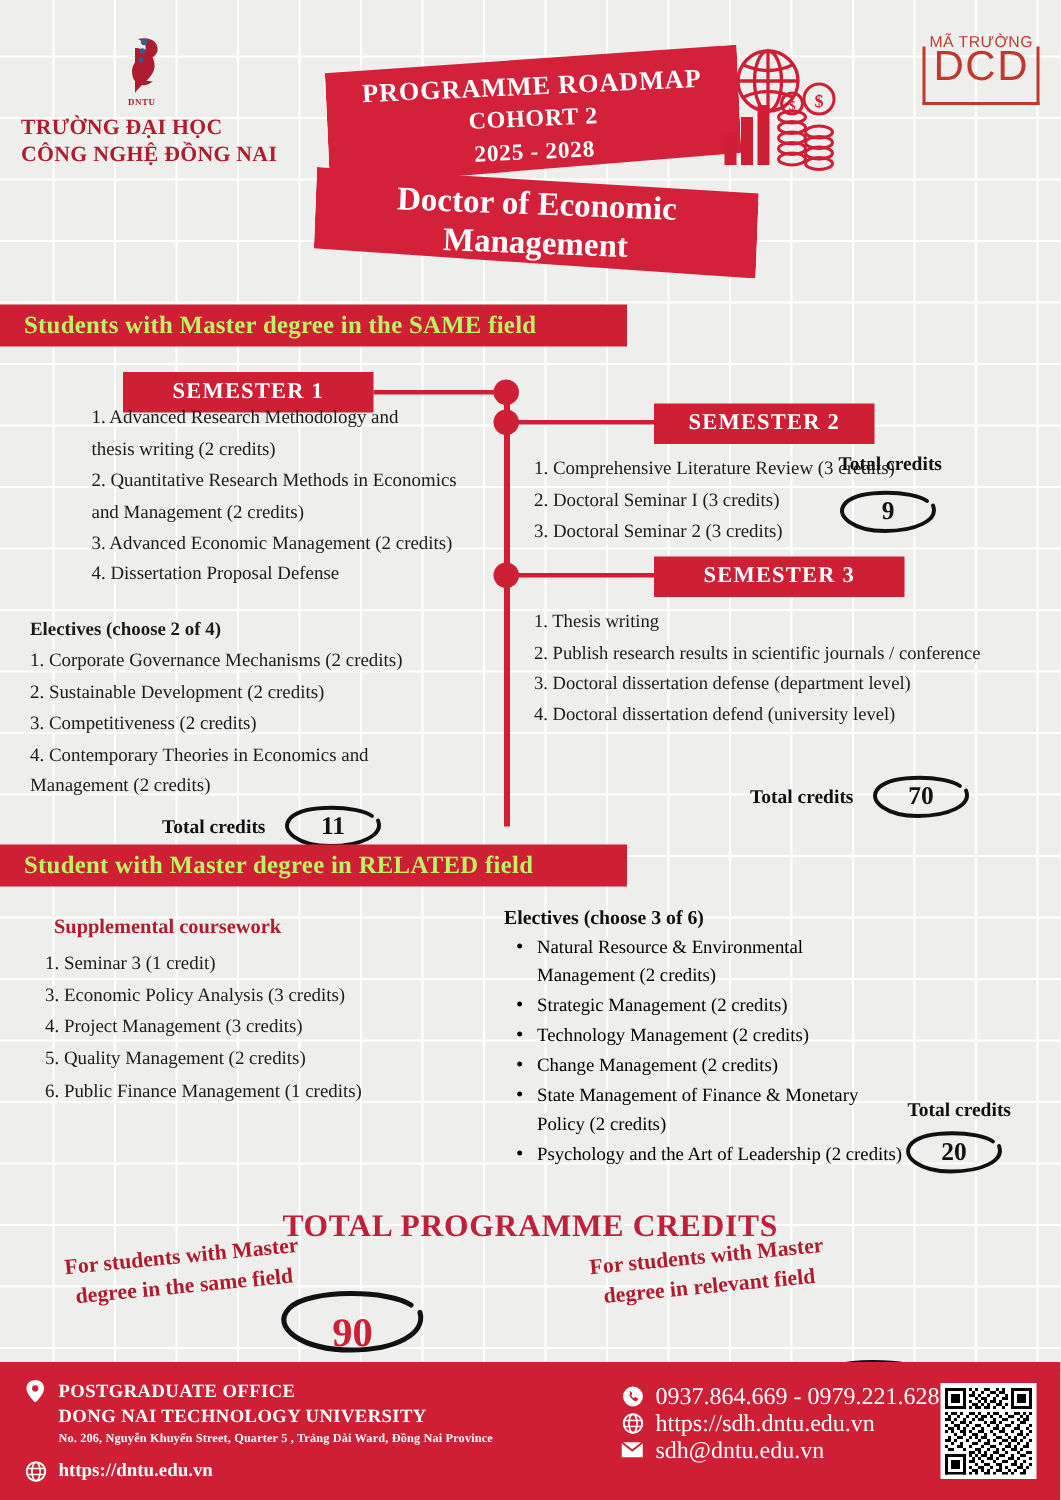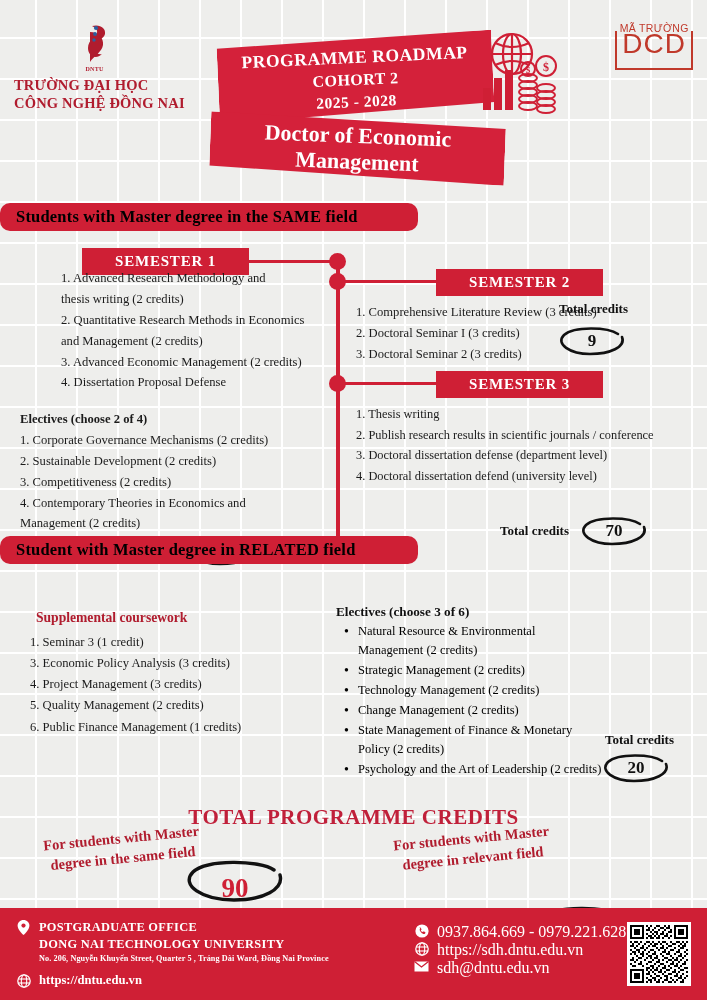--- a/index.html
+++ b/index.html
@@ -64,35 +64,35 @@
     transform: rotate(2.2deg);
     display:flex; flex-direction:column; align-items:center; justify-content:center;
     color:#fff; text-align:center; line-height:1.15;
     font-size: 22px; font-weight:bold;
   }
 
   #hero-icon { left: 478px; top: 30px; width: 80px; height: 86px; }
 
   
   .section-bar {
-    height: 28px; background: #cf1f35; color: #000000;
+    height: 28px; background: #cf1f35; color: #bef264;
     display: flex; align-items: center; padding-left: 16px;
-    font-size: 16.5px; font-weight: bold; letter-spacing: .2px; border-radius: 10px;
+    font-size: 16.5px; font-weight: bold; letter-spacing: .2px;
   }
   #bar-same { left: 0; top: 203px; width: 418px; }
-  #bar-related { left: 0; top: 536px; width: 418px; }
+  #bar-related { left: 0; top: 563px; width: 418px; }
 
   
   .sem-chip {
     height: 27px; background: #cf1f35; color:#fff;
     display:flex; align-items:center; justify-content:center;
     font-size: 15px; font-weight: bold; letter-spacing: .8px;
   }
   #sem1 { left: 82px; top: 248px; width: 167px; }
-  #sem2 { left: 436px; top: 269px; width: 167px; }
+  #sem2 { left: 436px; top: 269px; width: 147px; }
   #sem3 { left: 436px; top: 371px; width: 167px; }
 
   
   .tl-vline { left: 336px; top: 258px; width: 3.5px; height: 293px; background: #cf1f35; }
   .tl-dot { width: 17px; height: 17px; border-radius: 50%; background: #cf1f35; left: 329px; }
   .tl-h { height: 3px; background: #cf1f35; }
 
   
   .course-list {
     font-size: 12.6px; line-height: 1.66; color: #1b1b1b;

